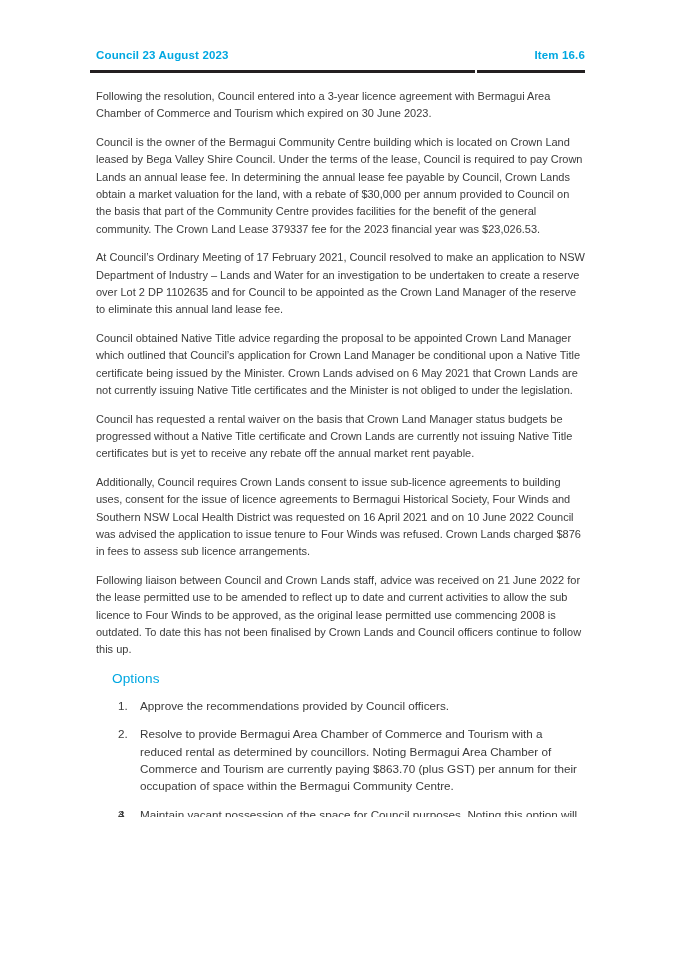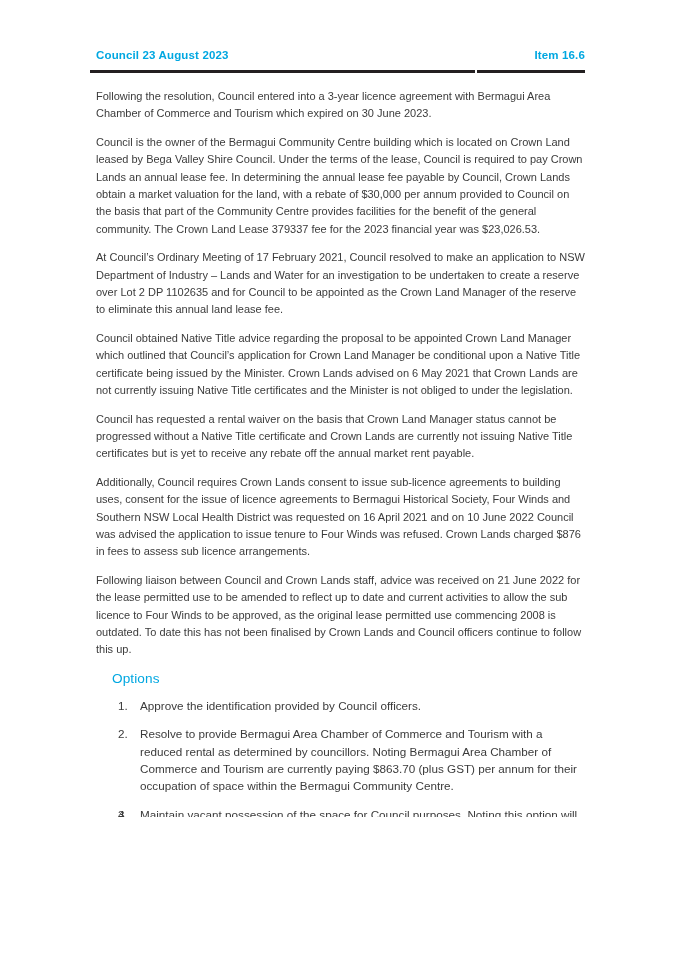--- a/index.html
+++ b/index.html
@@ -131,31 +131,31 @@
   </div>
   <div class="header-rule"></div>
   <div class="header-rule-notch"></div>
 
   <div class="body-wrap">
 
     <p class="para">Following the resolution, Council entered into a 3-year licence agreement with Bermagui Area Chamber of Commerce and Tourism which expired on 30 June 2023.</p>
     <p class="para">Council is the owner of the Bermagui Community Centre building which is located on Crown Land leased by Bega Valley Shire Council. Under the terms of the lease, Council is required to pay Crown Lands an annual lease fee. In determining the annual lease fee payable by Council, Crown Lands obtain a market valuation for the land, with a rebate of $30,000 per annum provided to Council on the basis that part of the Community Centre provides facilities for the benefit of the general community. The Crown Land Lease 379337 fee for the 2023 financial year was $23,026.53.</p>
     <p class="para">At Council’s Ordinary Meeting of 17 February 2021, Council resolved to make an application to NSW Department of Industry – Lands and Water for an investigation to be undertaken to create a reserve over Lot 2 DP 1102635 and for Council to be appointed as the Crown Land Manager of the reserve to eliminate this annual land lease fee.</p>
     <p class="para">Council obtained Native Title advice regarding the proposal to be appointed Crown Land Manager which outlined that Council’s application for Crown Land Manager be conditional upon a Native Title certificate being issued by the Minister. Crown Lands advised on 6 May 2021 that Crown Lands are not currently issuing Native Title certificates and the Minister is not obliged to under the legislation.</p>
-    <p class="para">Council has requested a rental waiver on the basis that Crown Land Manager status cannot be progressed without a Native Title certificate and Crown Lands are currently not issuing Native Title certificates but is yet to receive any rebate off the annual market rent payable.</p>
+    <p class="para">Council has requested a rental waiver on the basis that Crown Land Manager status budgets be progressed without a Native Title certificate and Crown Lands are currently not issuing Native Title certificates but is yet to receive any rebate off the annual market rent payable.</p>
     <p class="para">Additionally, Council requires Crown Lands consent to issue sub-licence agreements to building uses, consent for the issue of licence agreements to Bermagui Historical Society, Four Winds and Southern NSW Local Health District was requested on 16 April 2021 and on 10 June 2022 Council was advised the application to issue tenure to Four Winds was refused. Crown Lands charged $876 in fees to assess sub licence arrangements.</p>
     <p class="para">Following liaison between Council and Crown Lands staff, advice was received on 21 June 2022 for the lease permitted use to be amended to reflect up to date and current activities to allow the sub licence to Four Winds to be approved, as the original lease permitted use commencing 2008 is outdated. To date this has not been finalised by Crown Lands and Council officers continue to follow this up.</p>
 
     <h2 class="section-heading">Options</h2>
 
 
     <ol class="options-list">
       <li>
         <span class="num">1.</span>
-        <span>Approve the identification provided by Council officers.</span>
+        <span>Approve the recommendations provided by Council officers.</span>
       </li>
       <li>
         <span class="num">2.</span>
         <span>Resolve to provide Bermagui Area Chamber of Commerce and Tourism with a reduced rental as determined by councillors. Noting Bermagui Area Chamber of Commerce and Tourism are currently paying $863.70 (plus GST) per annum for their occupation of space within the Bermagui Community Centre.</span>
       </li>
       <li>
         <span class="num">3.</span>
       </li>
       <li>
         <span class="num">4.</span>

